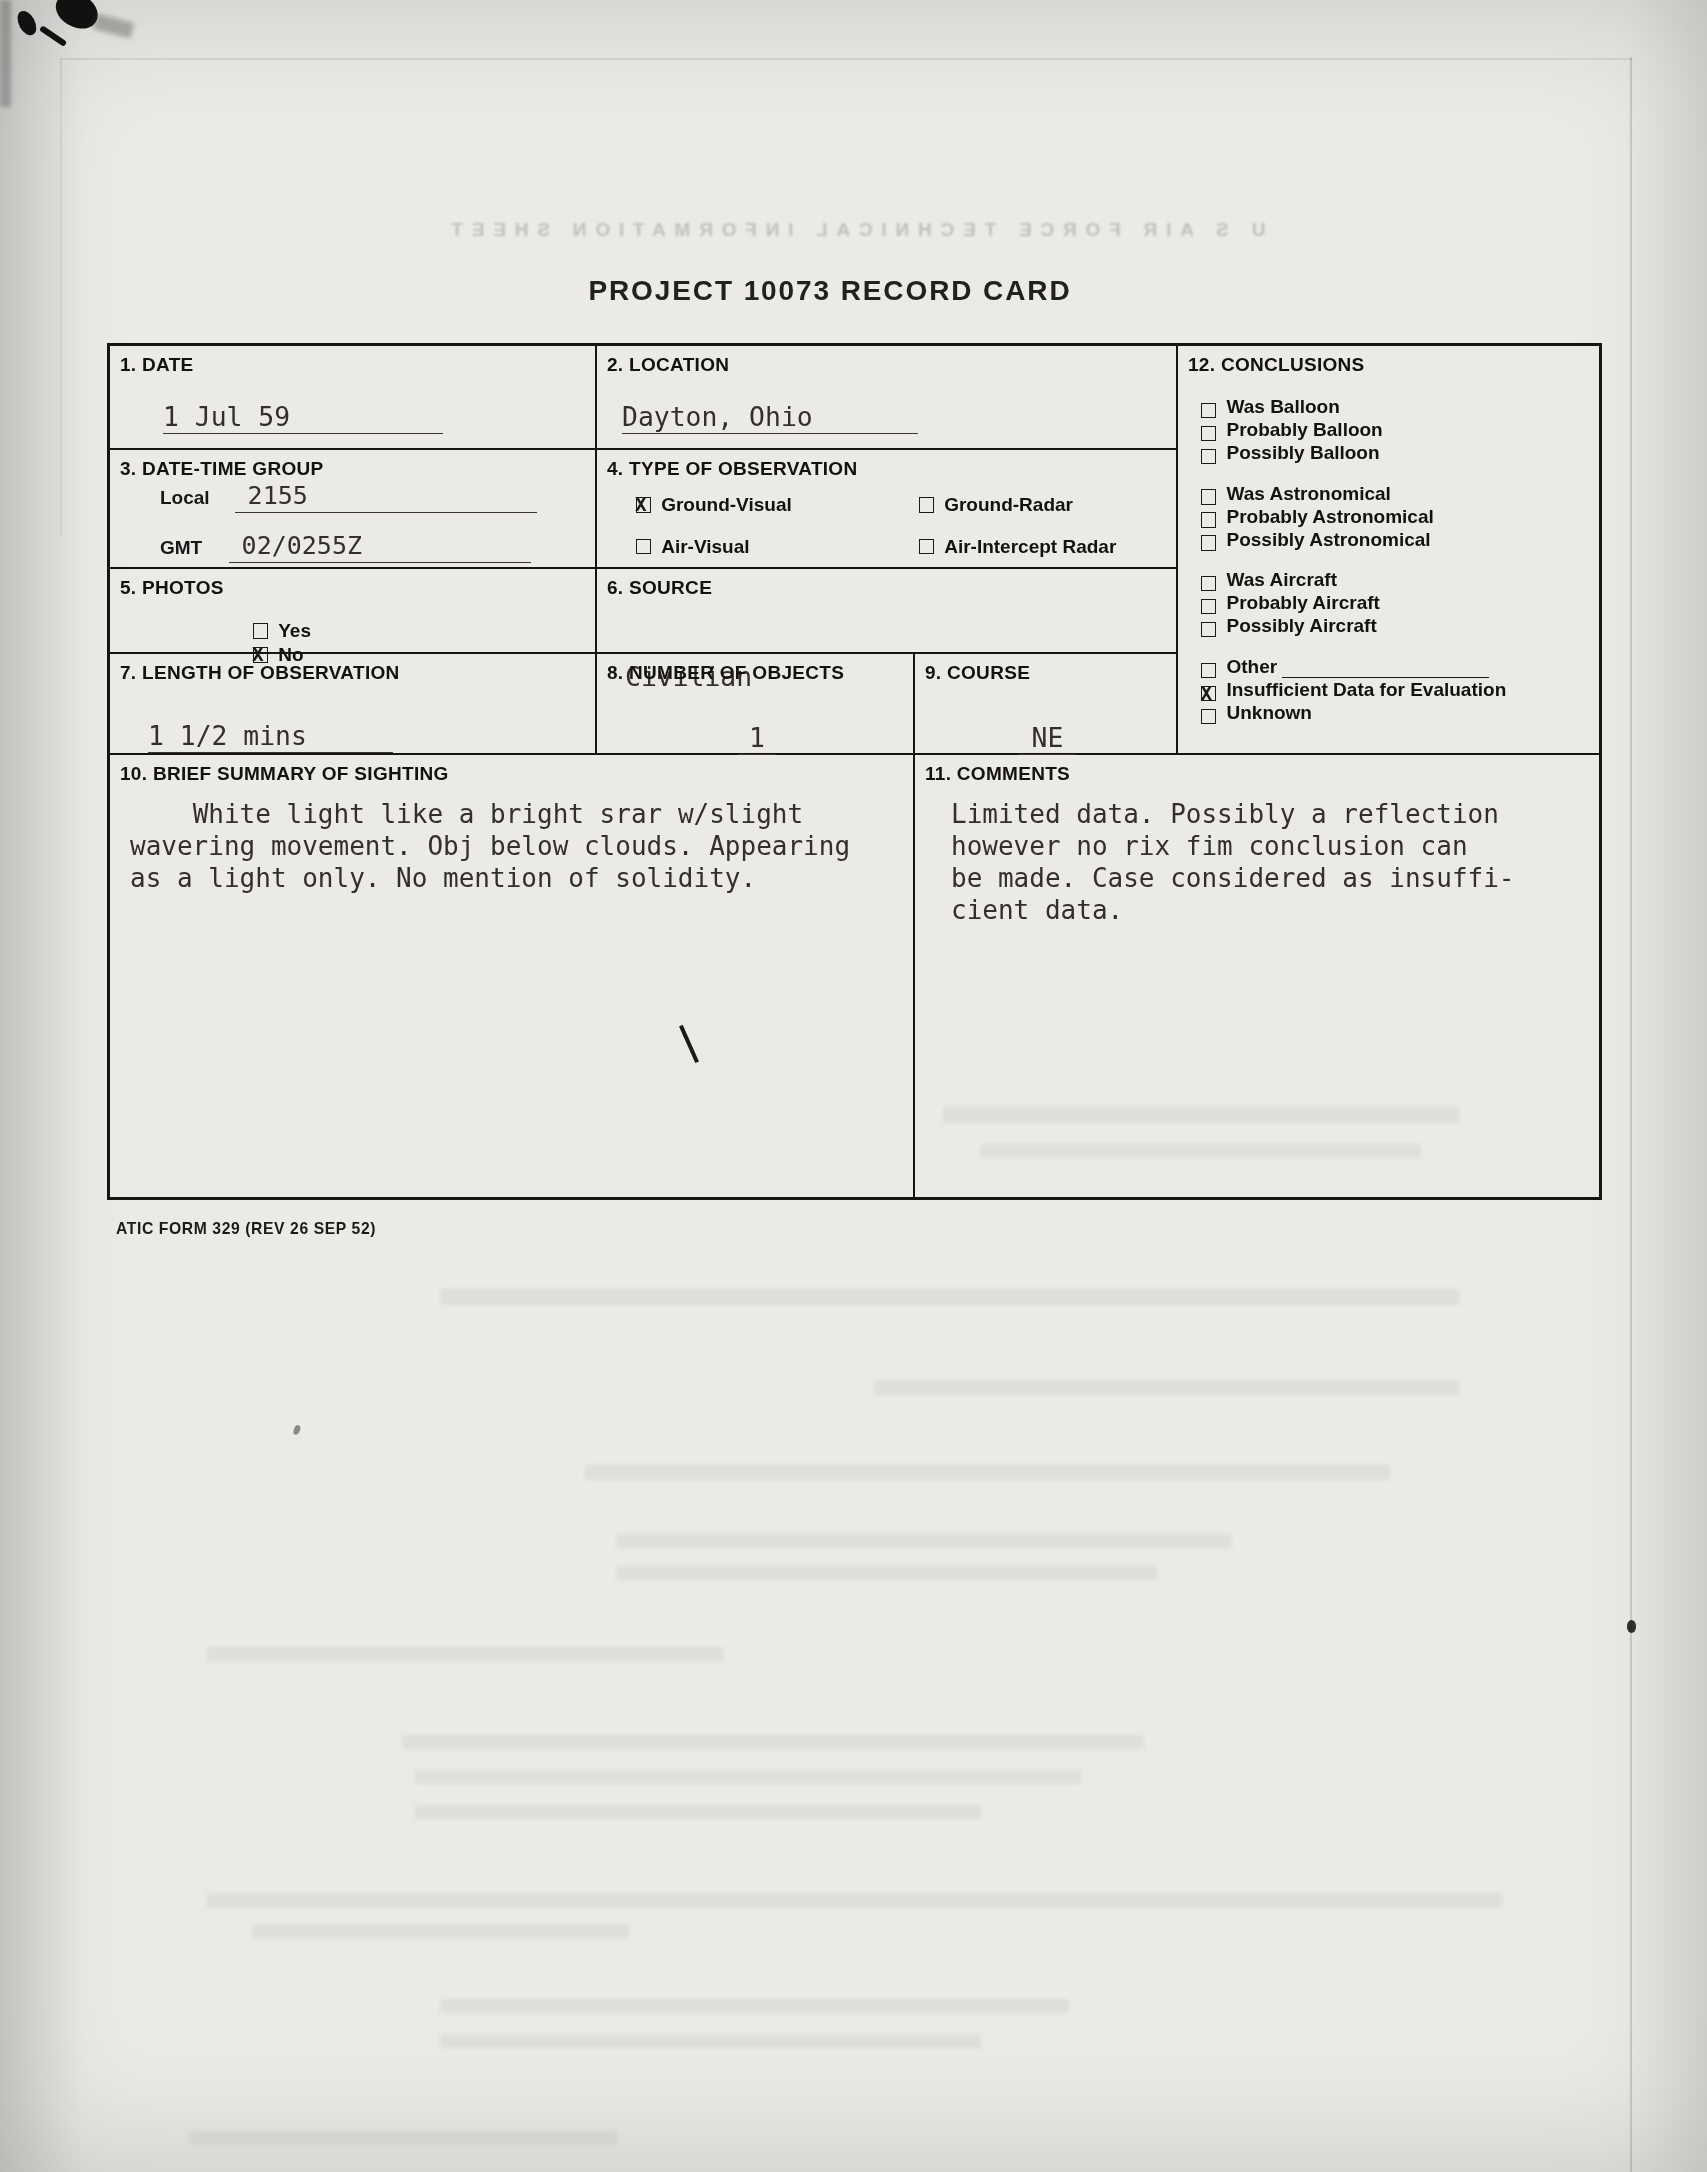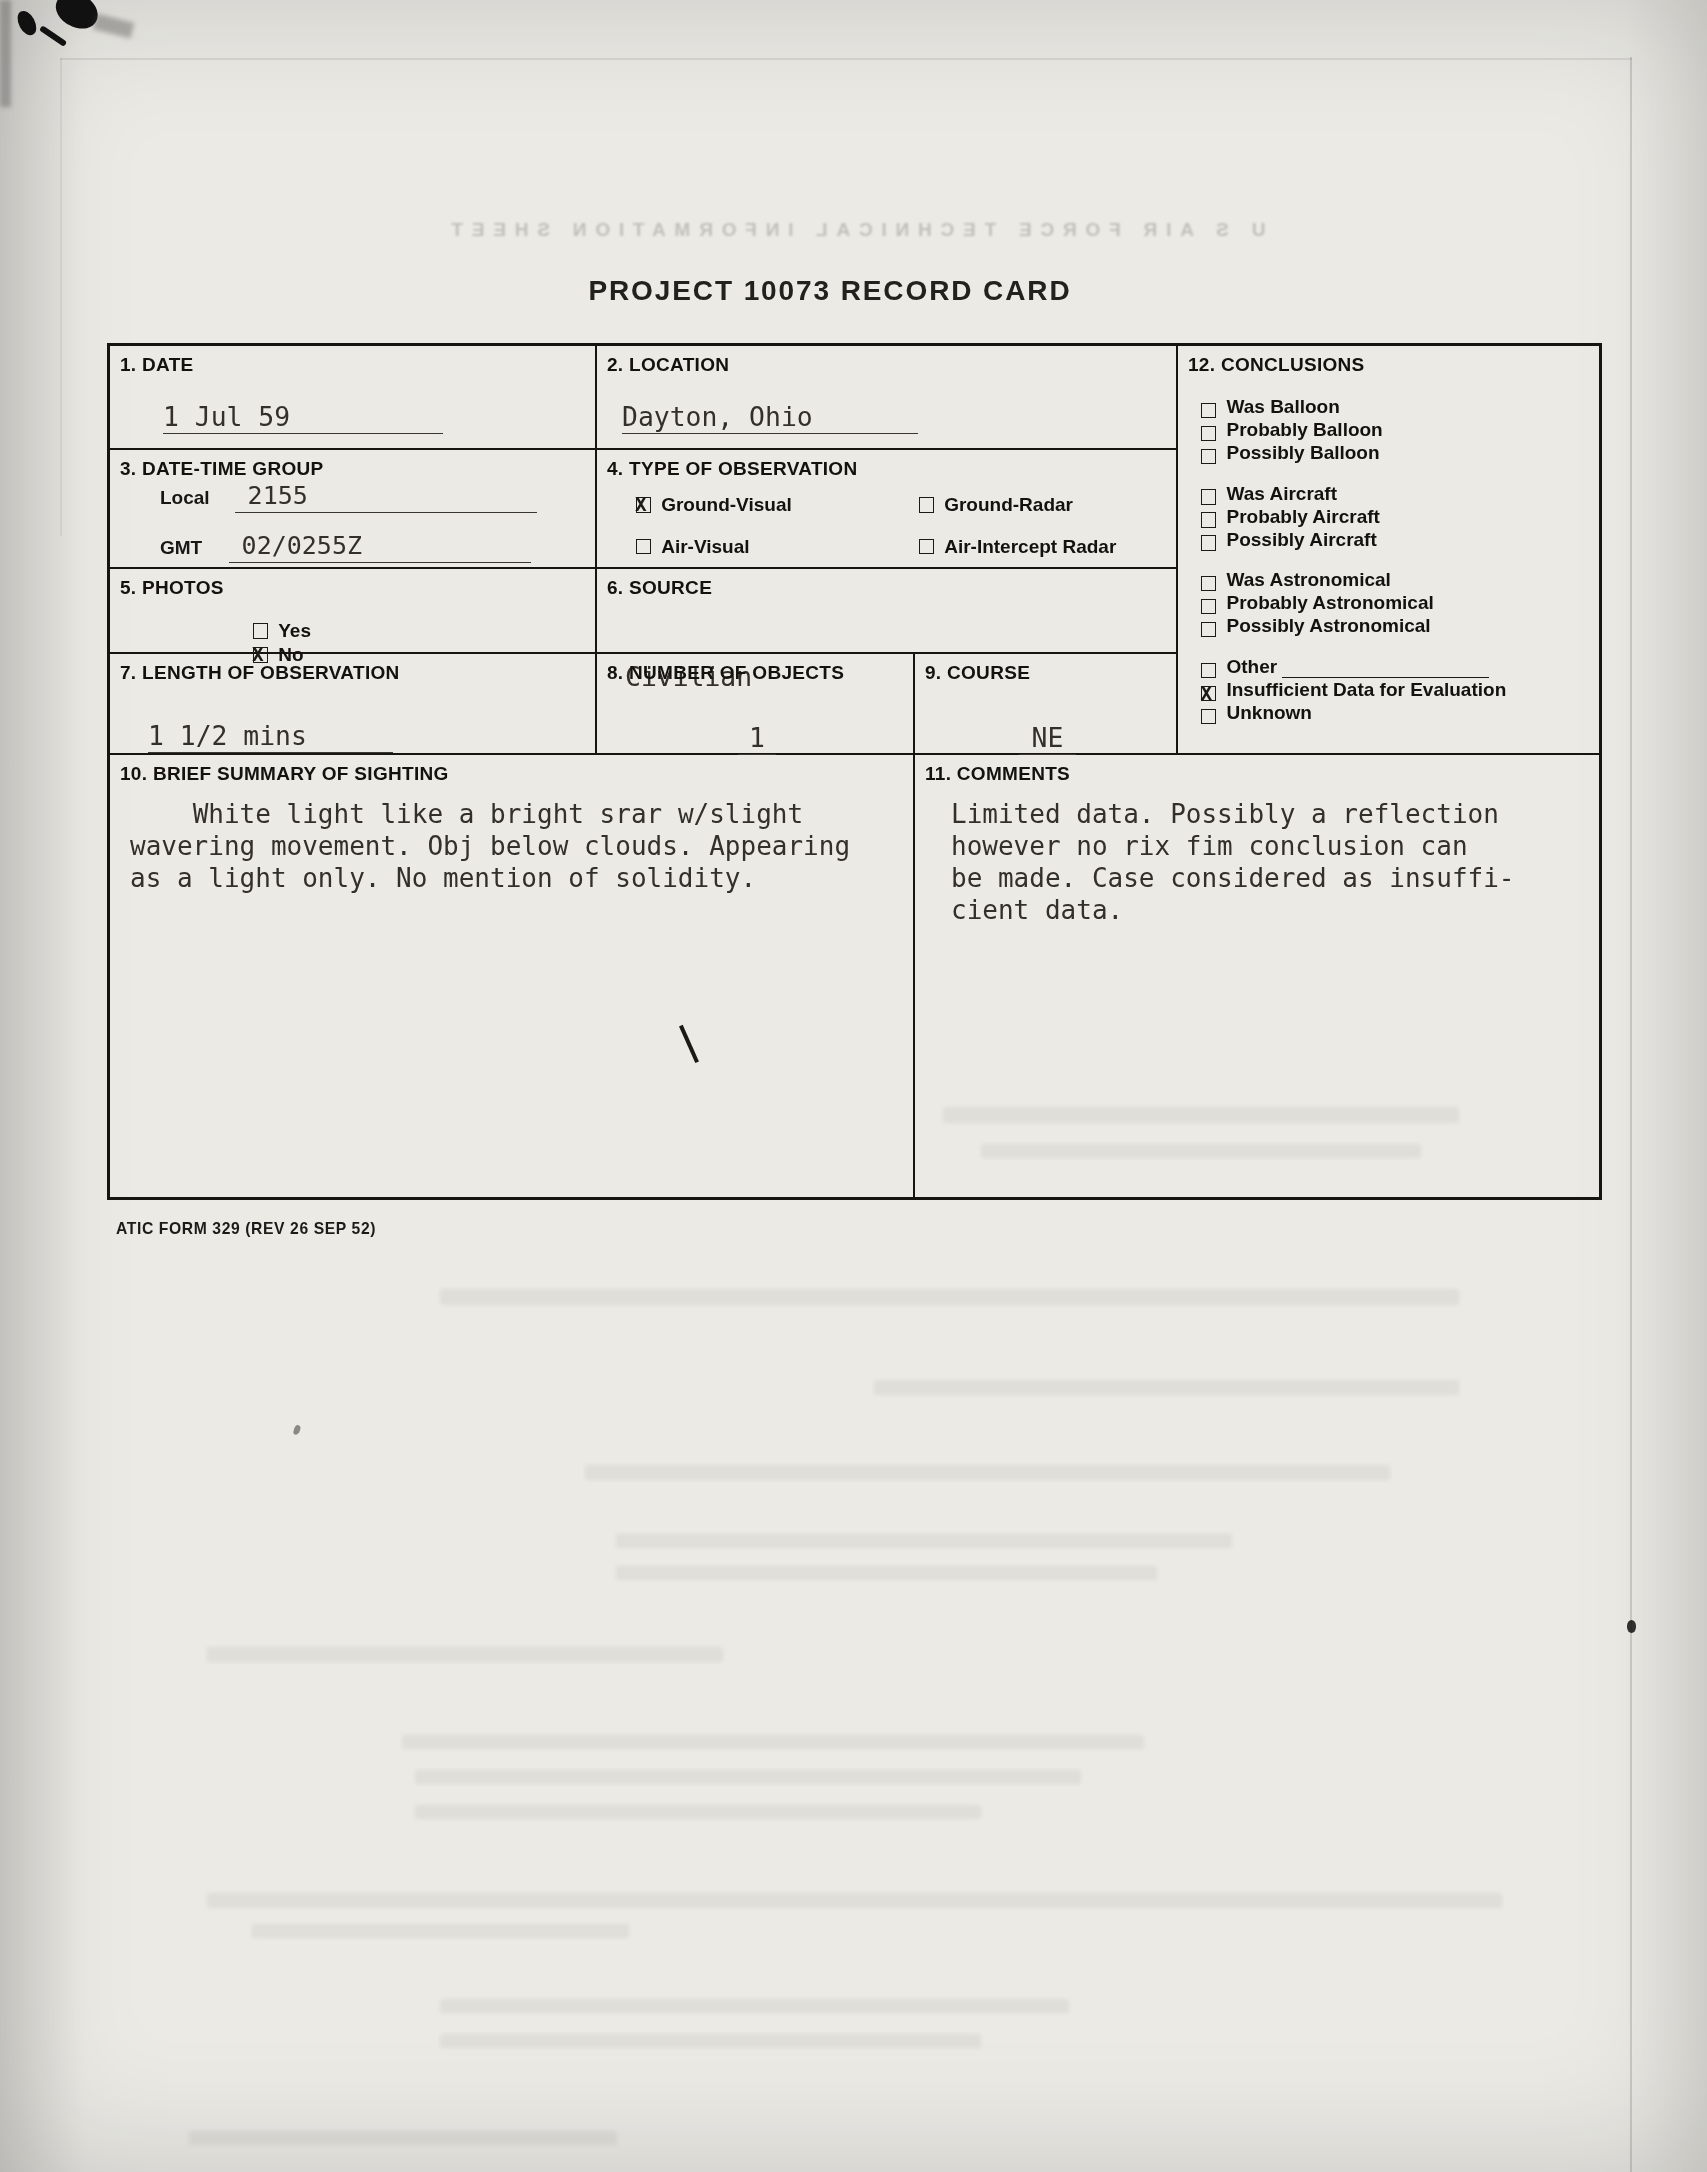--- a/index.html
+++ b/index.html
@@ -174,43 +174,43 @@
               <span class="cblbl">Probably Balloon</span>
             </div>
             <div class="cbrow">
               <span class="cb"></span>
               <span class="cblbl">Possibly Balloon</span>
             </div>
           </div>
           <div class="cgroup">
             <div class="cbrow">
               <span class="cb"></span>
+              <span class="cblbl">Was Astronomical</span>
+            </div>
+            <div class="cbrow">
+              <span class="cb"></span>
+              <span class="cblbl">Probably Astronomical</span>
+            </div>
+            <div class="cbrow">
+              <span class="cb"></span>
+              <span class="cblbl">Possibly Astronomical</span>
+            </div>
+          </div>
+          <div class="cgroup">
+            <div class="cbrow">
+              <span class="cb"></span>
               <span class="cblbl">Was Aircraft</span>
             </div>
             <div class="cbrow">
               <span class="cb"></span>
               <span class="cblbl">Probably Aircraft</span>
             </div>
             <div class="cbrow">
               <span class="cb"></span>
               <span class="cblbl">Possibly Aircraft</span>
-            </div>
-          </div>
-          <div class="cgroup">
-            <div class="cbrow">
-              <span class="cb"></span>
-              <span class="cblbl">Was Astronomical</span>
-            </div>
-            <div class="cbrow">
-              <span class="cb"></span>
-              <span class="cblbl">Probably Astronomical</span>
-            </div>
-            <div class="cbrow">
-              <span class="cb"></span>
-              <span class="cblbl">Possibly Astronomical</span>
             </div>
           </div>
           <div class="cgroup">
             <div class="cbrow">
               <span class="cb"></span>
               <span class="cblbl">Other</span>
               <span class="blankline"></span>
             </div>
             <div class="cbrow">
               <span class="cb">

